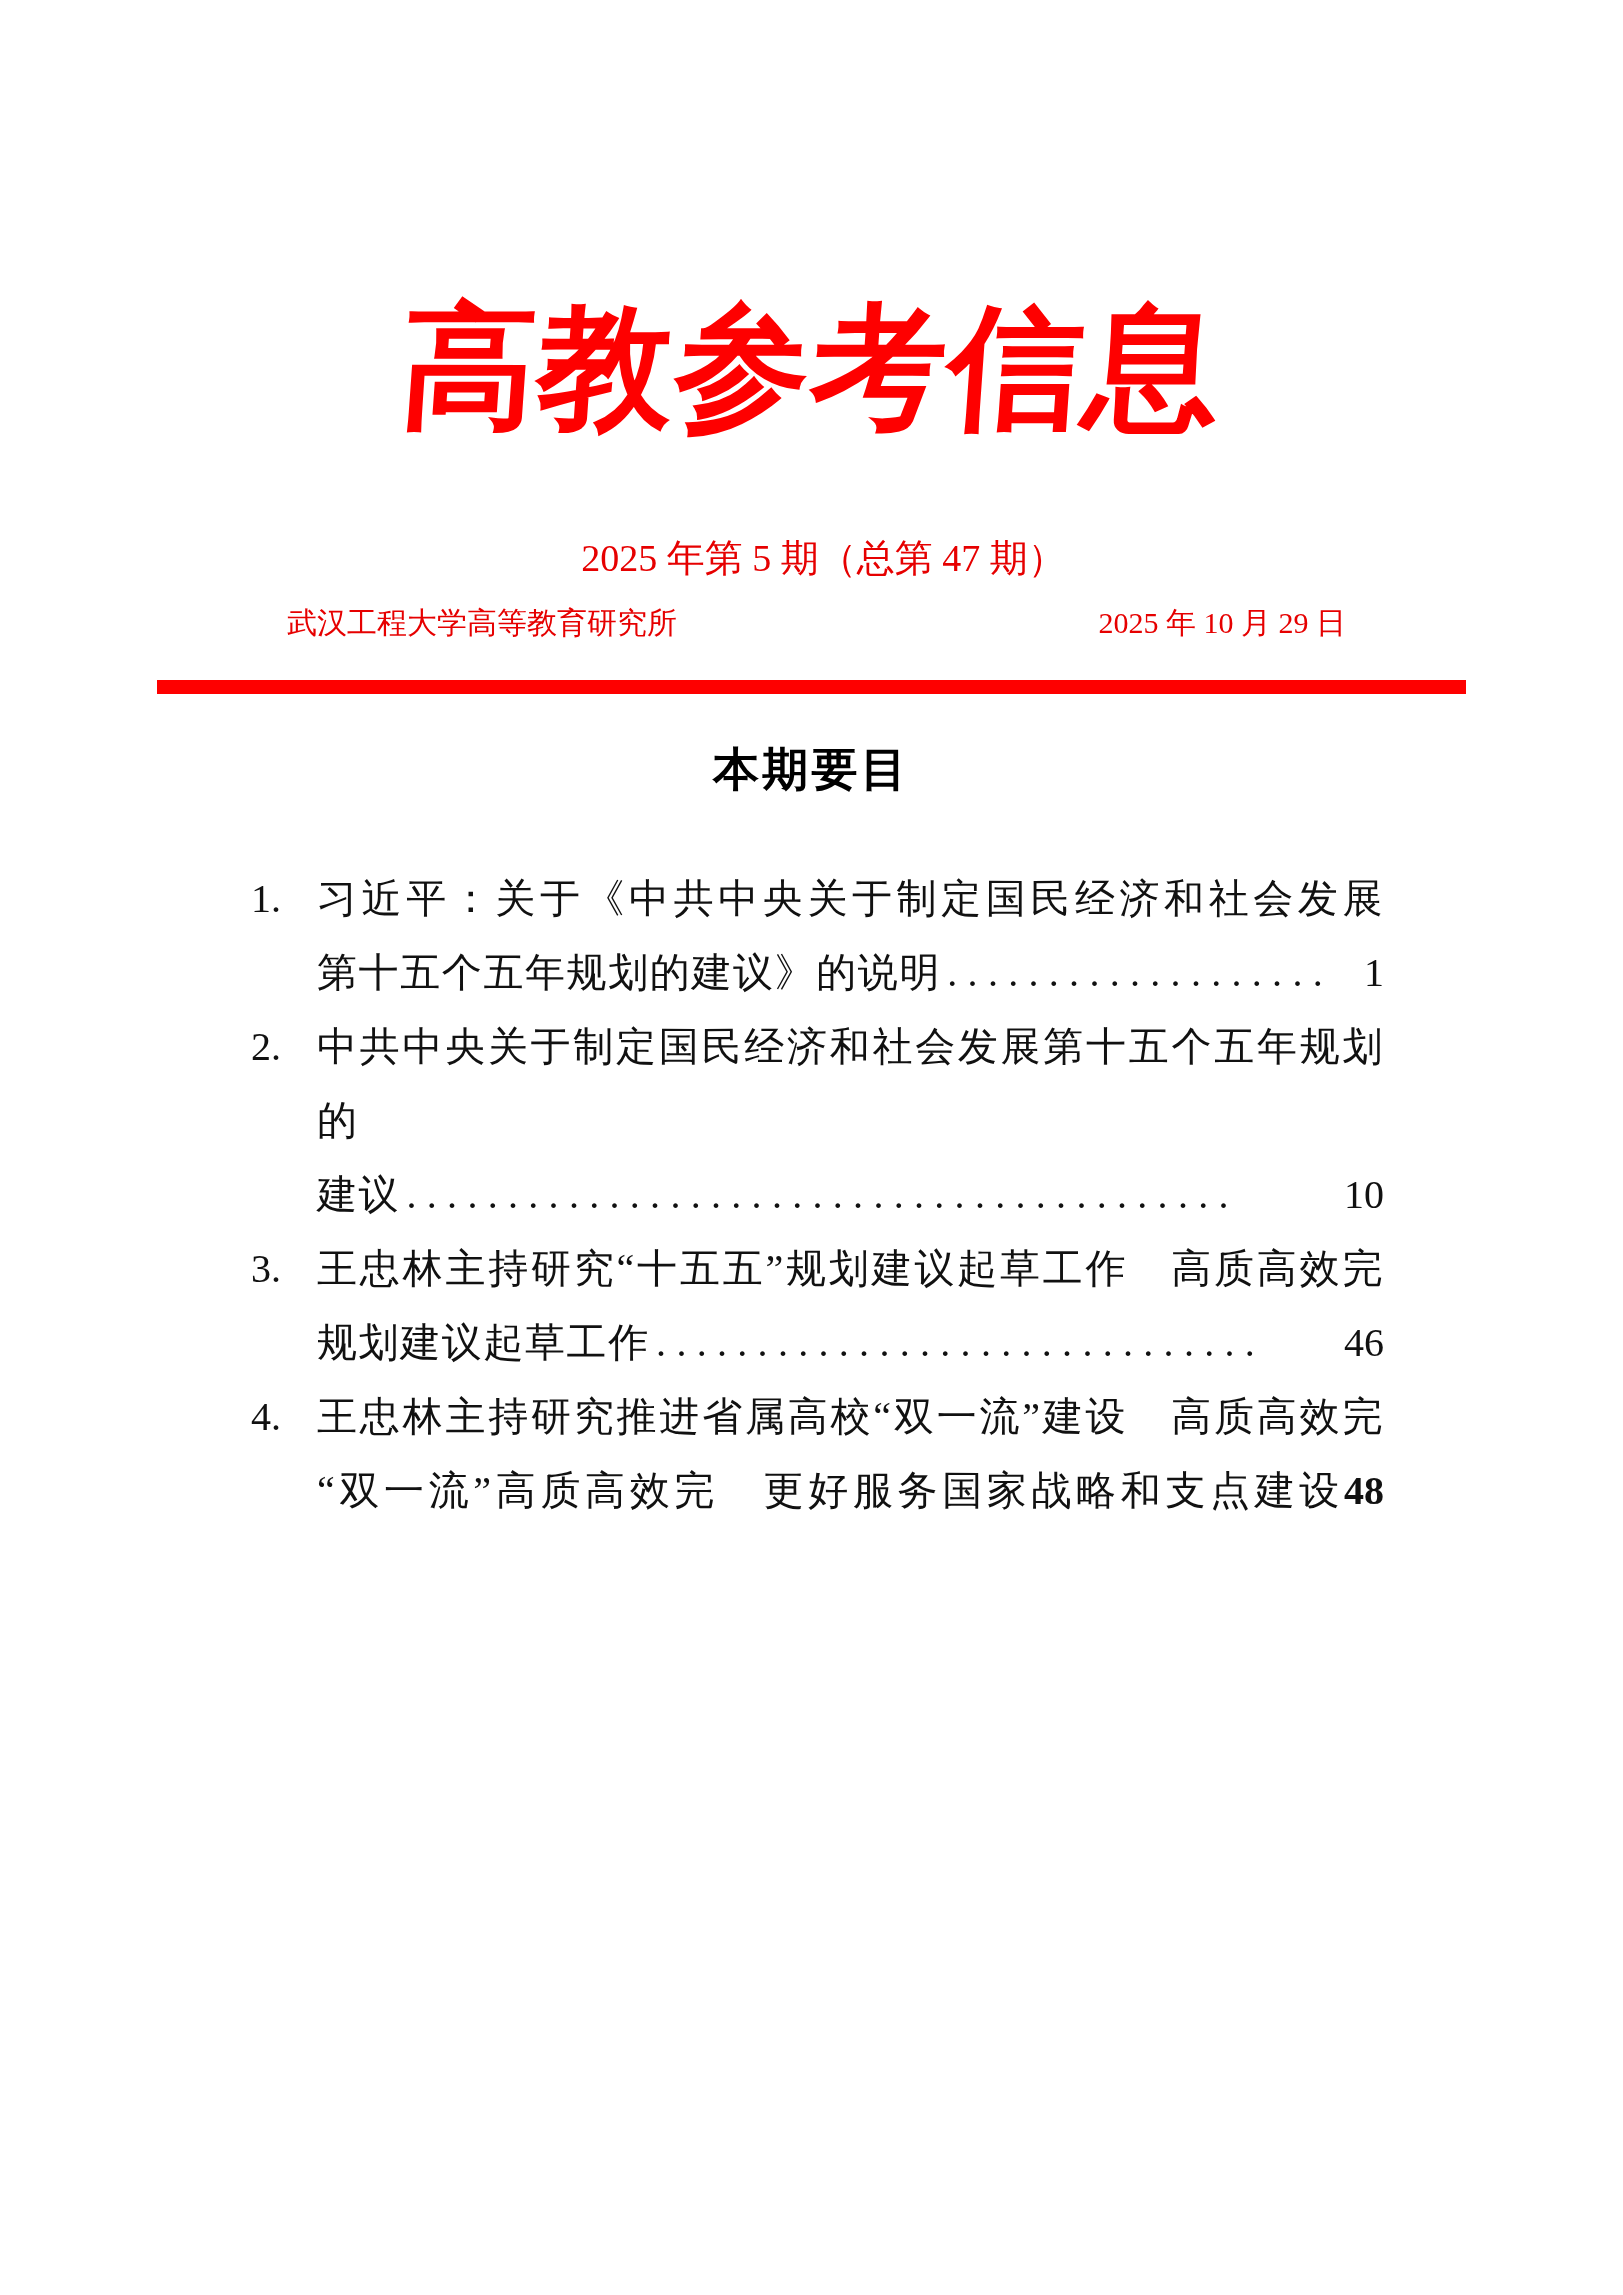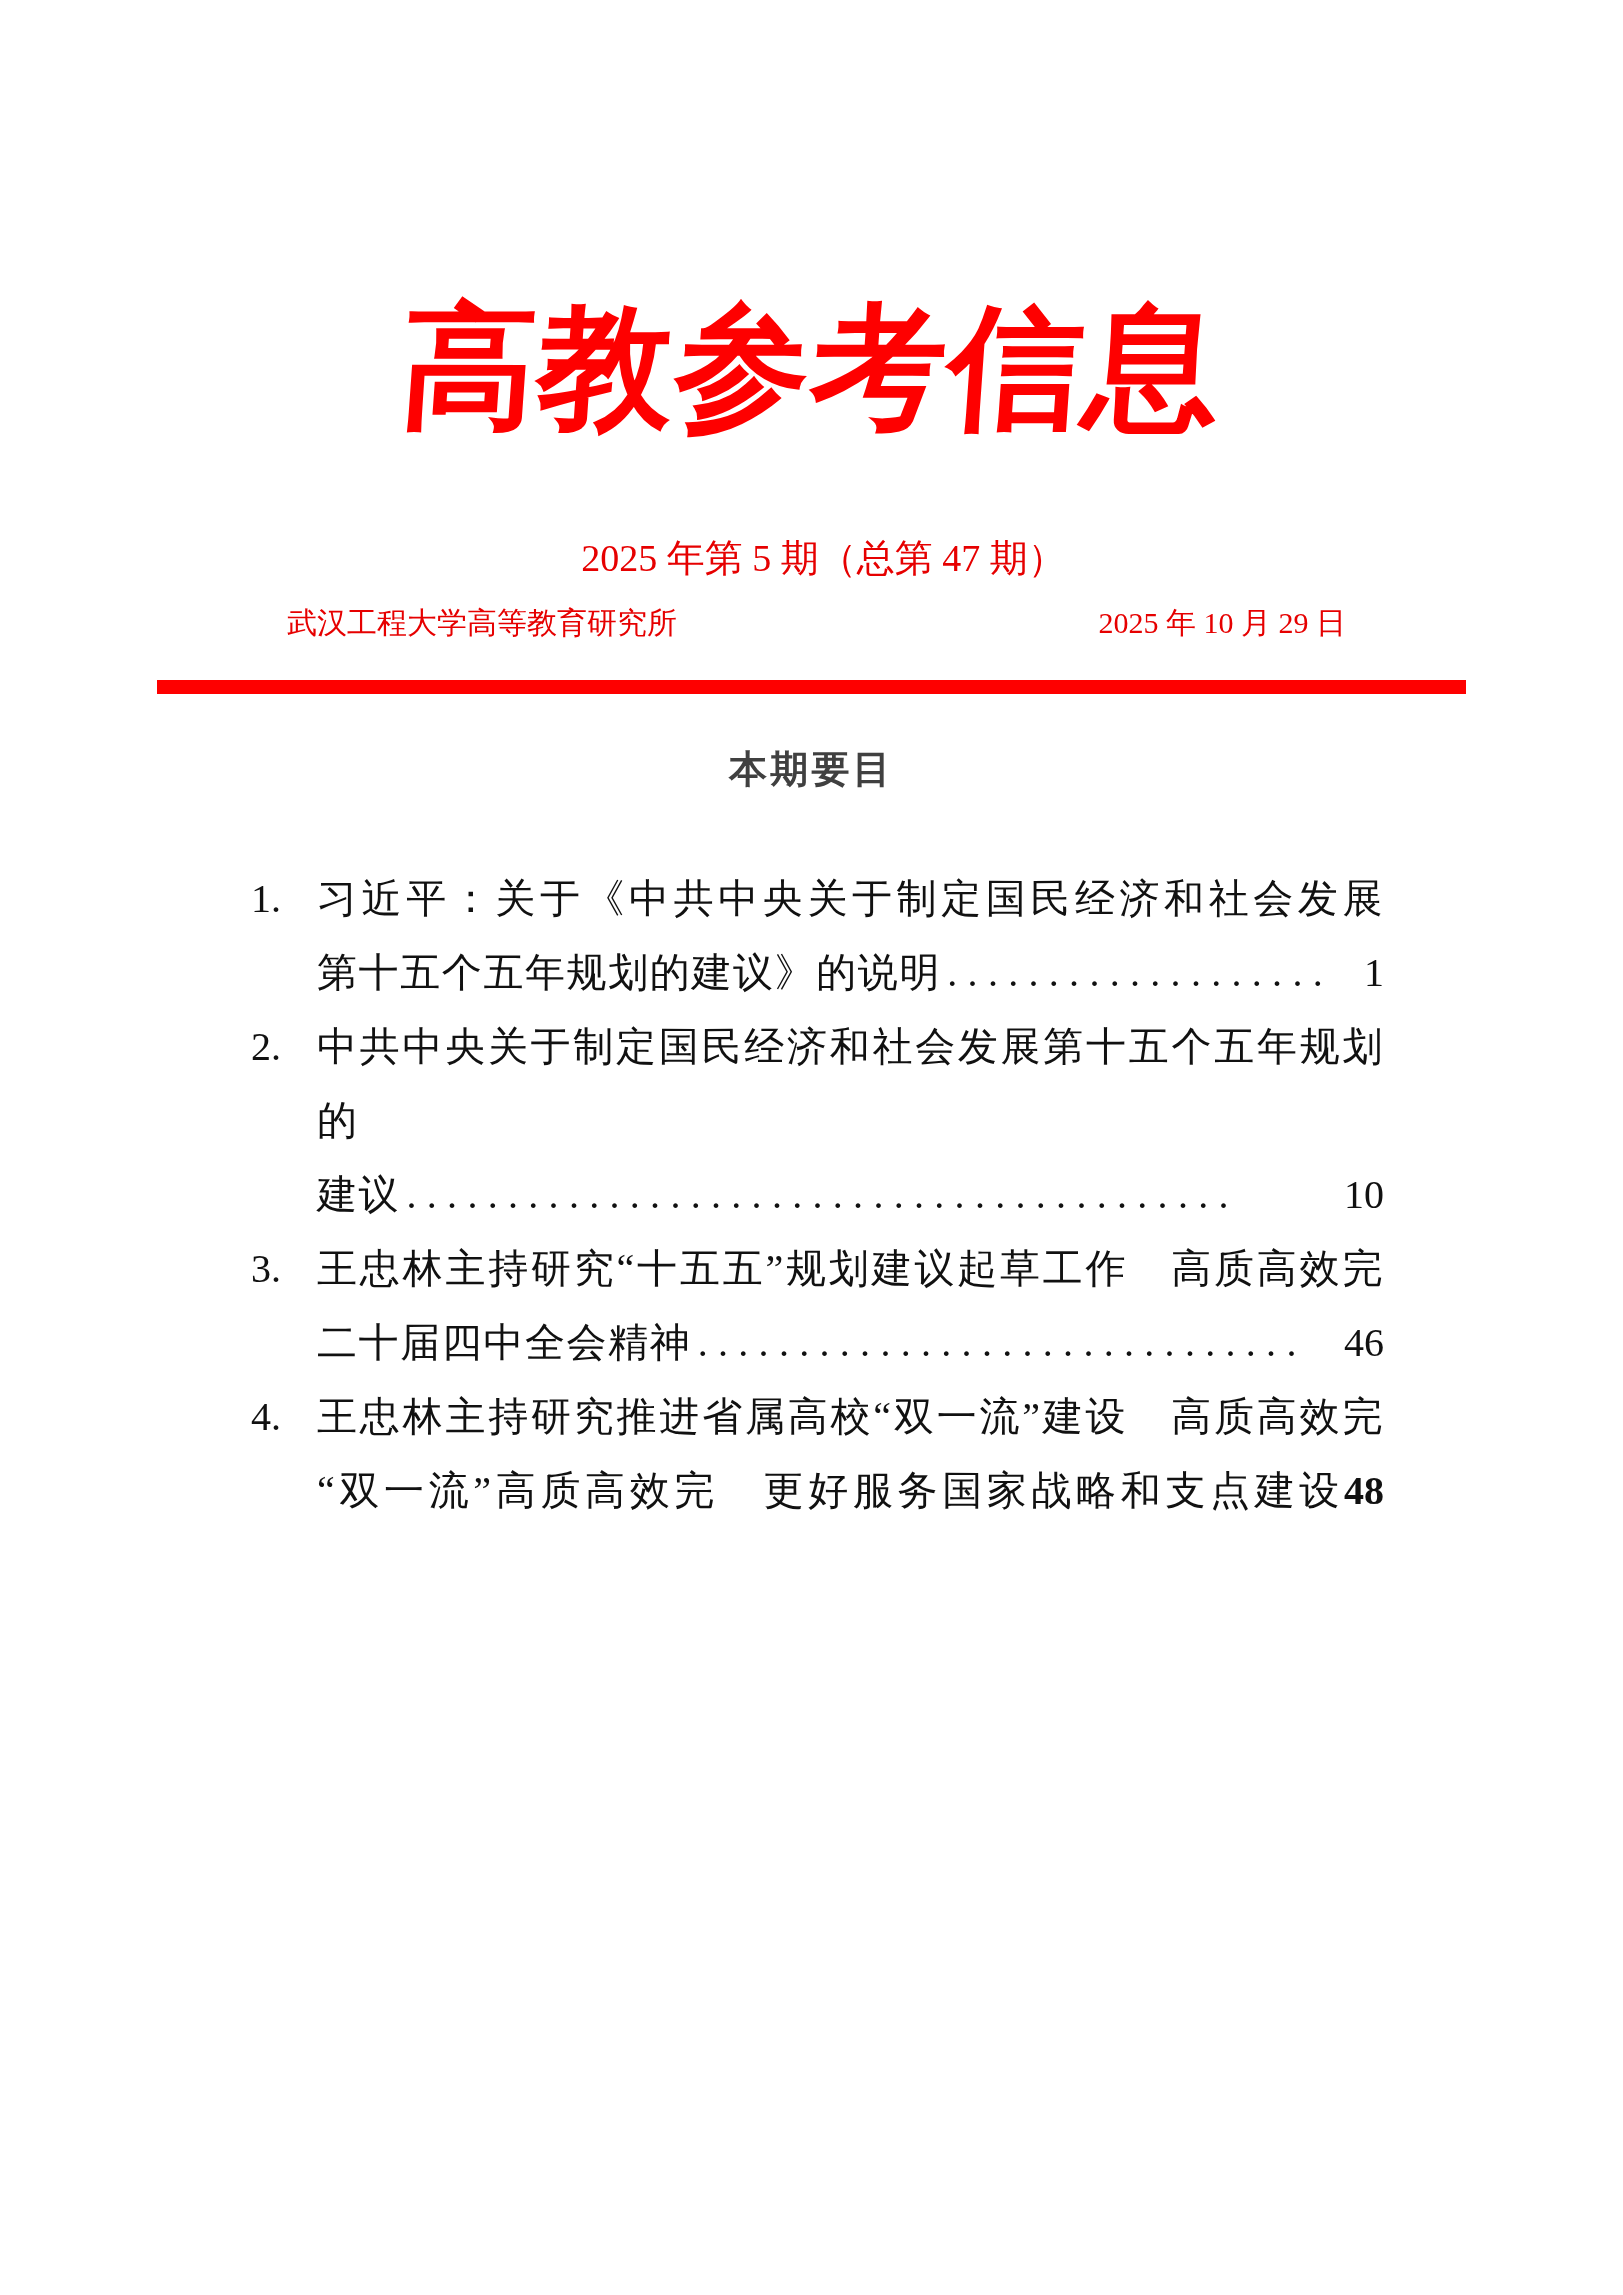--- a/index.html
+++ b/index.html
@@ -66,25 +66,25 @@
     background: #fe0000;
   }
   
   .toc-heading {
     position: absolute;
     top: 742px;
     left: 0;
     width: 100%;
     margin: 0;
     text-align: center;
-    font-size: 38px;
+    font-size: 46px;
     line-height: 55px;
     font-weight: bold;
     letter-spacing: 3.2px;
-    color: #404040;
+    color: #000000;
   }
   .toc {
     position: absolute;
     top: 862px;
     left: 251px;
     width: 1133px;
     font-size: 40px;
     line-height: 74px;
     letter-spacing: 1.6px;
     color: #111111;
@@ -169,21 +169,21 @@
         <span class="toc-text">建议</span>
         <span class="toc-leader">.........................................</span>
         <span class="toc-page">10</span>
       </div>
     </div>
 
     <div class="toc-entry">
       <span class="toc-num">3.</span>
       <div class="toc-line jline">王忠林主持研究“十五五”规划建议起草工作　高质高效完</div>
       <div class="toc-line lline">
-        <span class="toc-text">二十届四中全会精神</span>
+        <span class="toc-text">规划建议起草工作</span>
         <span class="toc-leader">..............................</span>
         <span class="toc-page">46</span>
       </div>
     </div>
 
     <div class="toc-entry">
       <span class="toc-num">4.</span>
       <div class="toc-line jline">王忠林主持研究推进省属高校“双一流”建设　高质高效完</div>
       <div class="toc-line jline"><span>“双一流”高质高效完　更好服务国家战略和支点建设</span><span class="toc-page-inline">48</span></div>
     </div>

